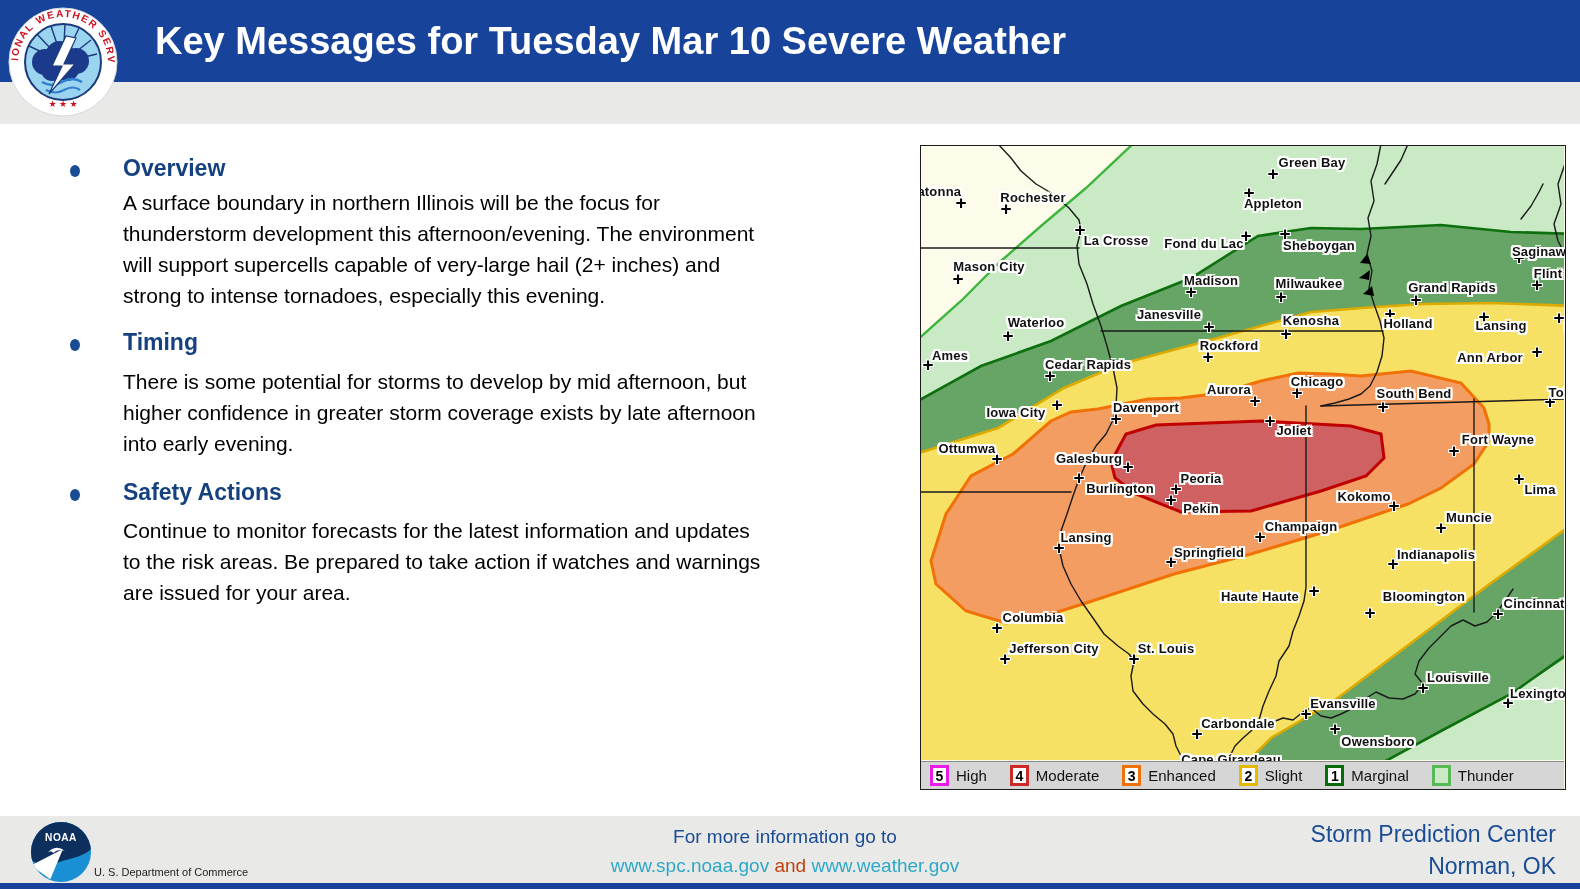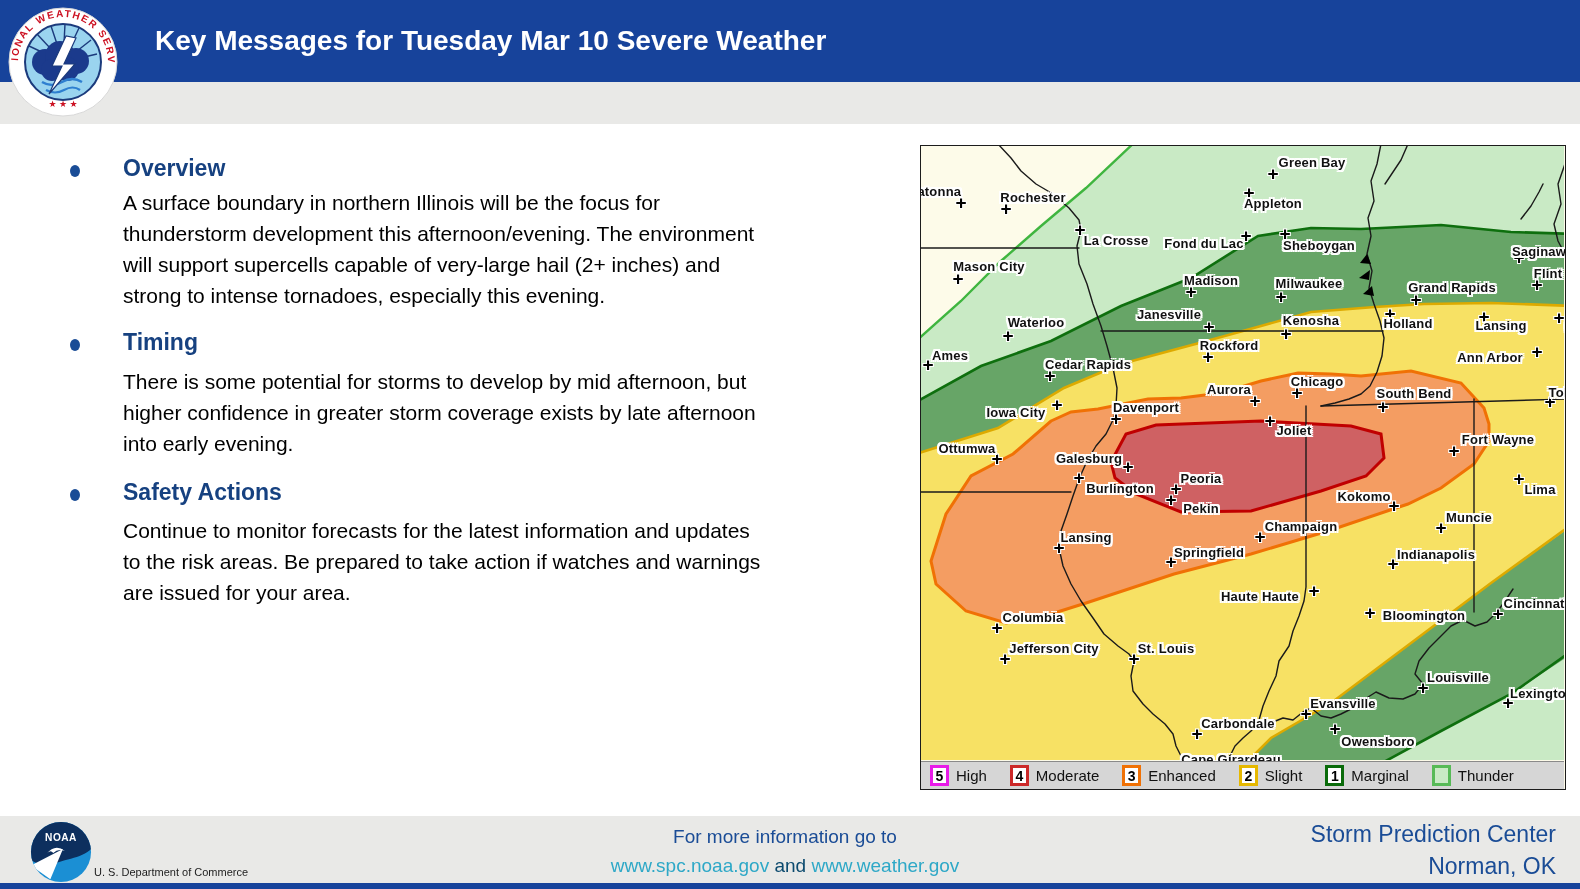--- a/index.html
+++ b/index.html
@@ -3,21 +3,21 @@
 <meta charset="utf-8">
 <style>
   html,body{margin:0;padding:0;background:#fff;}
   #page{position:relative;width:1580px;height:889px;overflow:hidden;
         font-family:"Liberation Sans",sans-serif;background:#ffffff;}
 
   
   #header{position:absolute;left:0;top:0;width:1580px;height:82px;background:#17439B;}
   #subbar{position:absolute;left:0;top:82px;width:1580px;height:42px;background:#E9E9E7;}
   #title{position:absolute;left:155px;top:0;height:78px;line-height:82px;
-         color:#fff;font-size:28px;font-weight:bold;white-space:nowrap;}
+         color:#fff;font-size:38px;font-weight:bold;white-space:nowrap;}
   #updated{position:absolute;right:22px;top:11px;text-align:right;color:#fff;
            font-size:21px;line-height:29px;}
   #subtitle{position:absolute;left:155px;top:82px;height:42px;line-height:42px;
             color:#1A4C96;font-size:22px;font-weight:bold;white-space:nowrap;}
   #nws-logo{position:absolute;left:7px;top:6px;width:112px;height:112px;}
 
   
   .bullet-dot{position:absolute;left:70px;width:10px;height:12px;border-radius:50%;
               background:#1A4C96;}
   .sec-head{position:absolute;left:123px;color:#164180;font-size:23px;font-weight:bold;}
@@ -48,21 +48,21 @@
   #footer{position:absolute;left:0;top:816px;width:1580px;height:67px;background:#E9E9E7;}
   #footer-strip{position:absolute;left:0;top:883px;width:1580px;height:6px;background:#17439B;}
   #noaa-logo{position:absolute;left:30px;top:821px;width:62px;height:62px;}
   #noaa-text{position:absolute;left:94px;top:820px;color:#1B3F94;font-size:17px;
              font-weight:bold;line-height:23px;}
   #noaa-dept{position:absolute;left:94px;top:866px;color:#1c1c1c;font-size:11px;}
   #foot-center{position:absolute;left:560px;top:822px;width:450px;text-align:center;
                color:#1A4C96;font-size:19px;line-height:29px;}
   #foot-links{font-size:19px;}
   .foot-link{color:#2EA8C7;cursor:pointer;}
-  .foot-sep{color:#0c4a6e;margin-top:8px;}
+  .foot-sep{color:#c2410c;margin-top:8px;}
   #foot-right{position:absolute;right:24px;top:818px;text-align:right;color:#1A4C96;
               font-size:23px;line-height:32px;}
 </style>
 </head>
 <body>
 
 <div id="page">
 
   <div id="header"></div>
   <div id="subbar"></div>
@@ -242,21 +242,21 @@
         <div class="city-label" style="left: 548px; top: 371px;">Muncie</div>
         <div class="city-marker" style="left: 138px; top: 402px;">+</div>
         <div class="city-label" style="left: 165px; top: 391px;">Lansing</div>
         <div class="city-marker" style="left: 250px; top: 416px;">+</div>
         <div class="city-label" style="left: 288px; top: 406px;">Springfield</div>
         <div class="city-marker" style="left: 472px; top: 418px;">+</div>
         <div class="city-label" style="left: 515px; top: 408px;">Indianapolis</div>
         <div class="city-marker" style="left: 393px; top: 445px;">+</div>
         <div class="city-label" style="left: 339px; top: 450px;">Haute Haute</div>
         <div class="city-marker" style="left: 449px; top: 467px;">+</div>
-        <div class="city-label" style="left: 497px; top: 469px; padding-left: 12px;">Bloomington</div>
+        <div class="city-label" style="left: 497px; top: 450px; padding-left: 12px;">Bloomington</div>
         <div class="city-marker" style="left: 577px; top: 468px;">+</div>
         <div class="city-label" style="left: 615px; top: 457px;">Cincinnati</div>
         <div class="city-marker" style="left: 76px; top: 482px;">+</div>
         <div class="city-label" style="left: 112px; top: 471px;">Columbia</div>
         <div class="city-marker" style="left: 84px; top: 513px;">+</div>
         <div class="city-label" style="left: 133px; top: 502px;">Jefferson City</div>
         <div class="city-marker" style="left: 213px; top: 513px;">+</div>
         <div class="city-label" style="left: 245px; top: 502px;">St. Louis</div>
         <div class="city-marker" style="left: 502px; top: 542px;">+</div>
         <div class="city-label" style="left: 537px; top: 531px;">Louisville</div>

